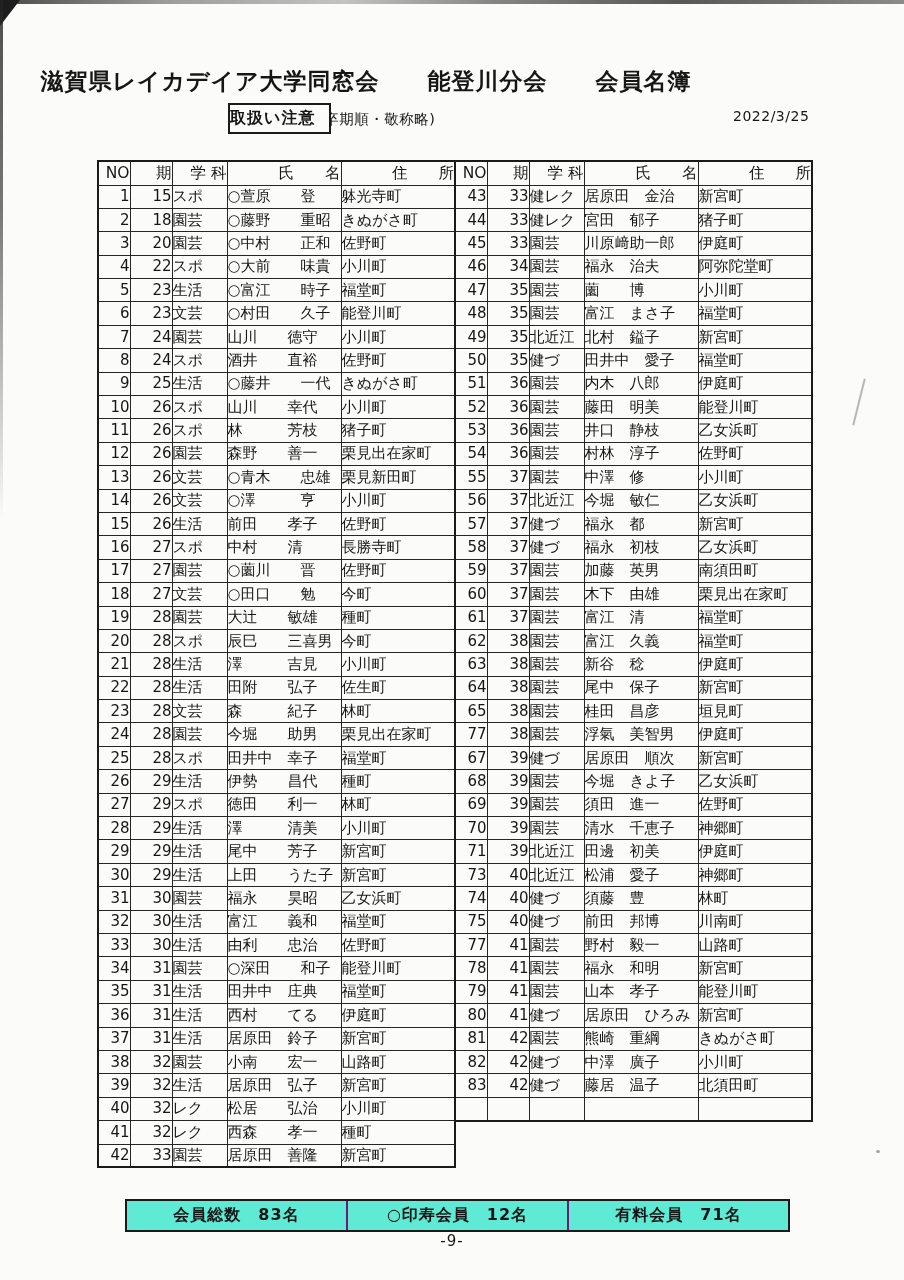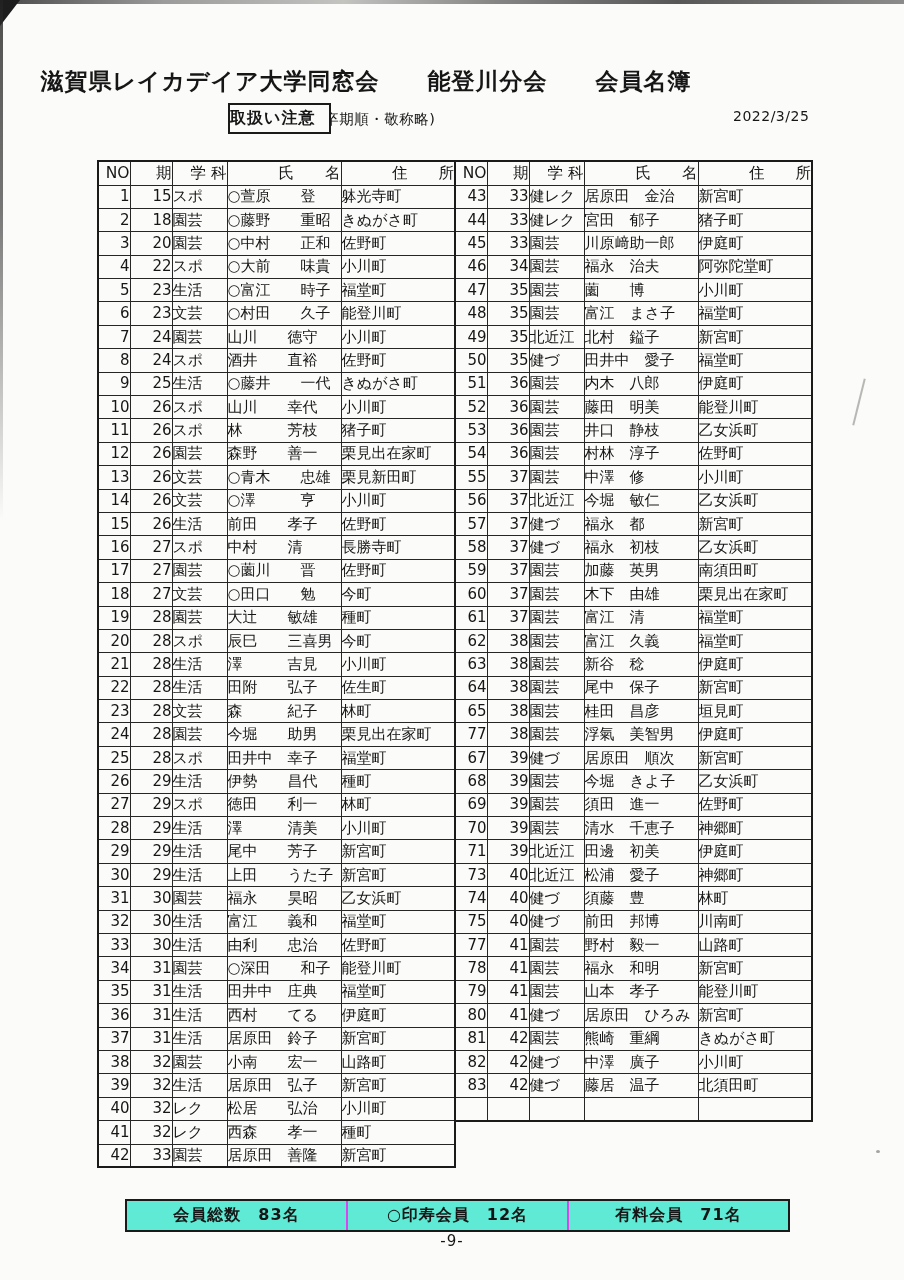--- a/index.html
+++ b/index.html
@@ -89,21 +89,21 @@
   td.cell-addr { text-align: left;  padding-left: 5px; }
   
   .summary-box {
     position: absolute; top: 1184px; left: 125px; width: 665px; height: 33px;
     display: flex; border: 2px solid #1a1a1a; background: #5eead4; margin-top: 15px;
   }
   .summary-cell {
     flex: 1; display: flex; align-items: center; justify-content: center;
     font-size: 16px; font-weight: bold; letter-spacing: 1px; white-space: pre;
   }
-  .summary-cell + .summary-cell { border-left: 2px solid #d946ef; }
+  .summary-cell + .summary-cell { border-left: 2px solid #701a75; }
   .page-number {
     position: absolute; top: 1232px; left: 0; width: 904px;
     text-align: center; font-size: 15px; letter-spacing: 1px;
   }
 </style>
 </head>
 <body>
 
 <div class="scan-top-edge"></div>
 <div class="scan-corner-tl"></div>

